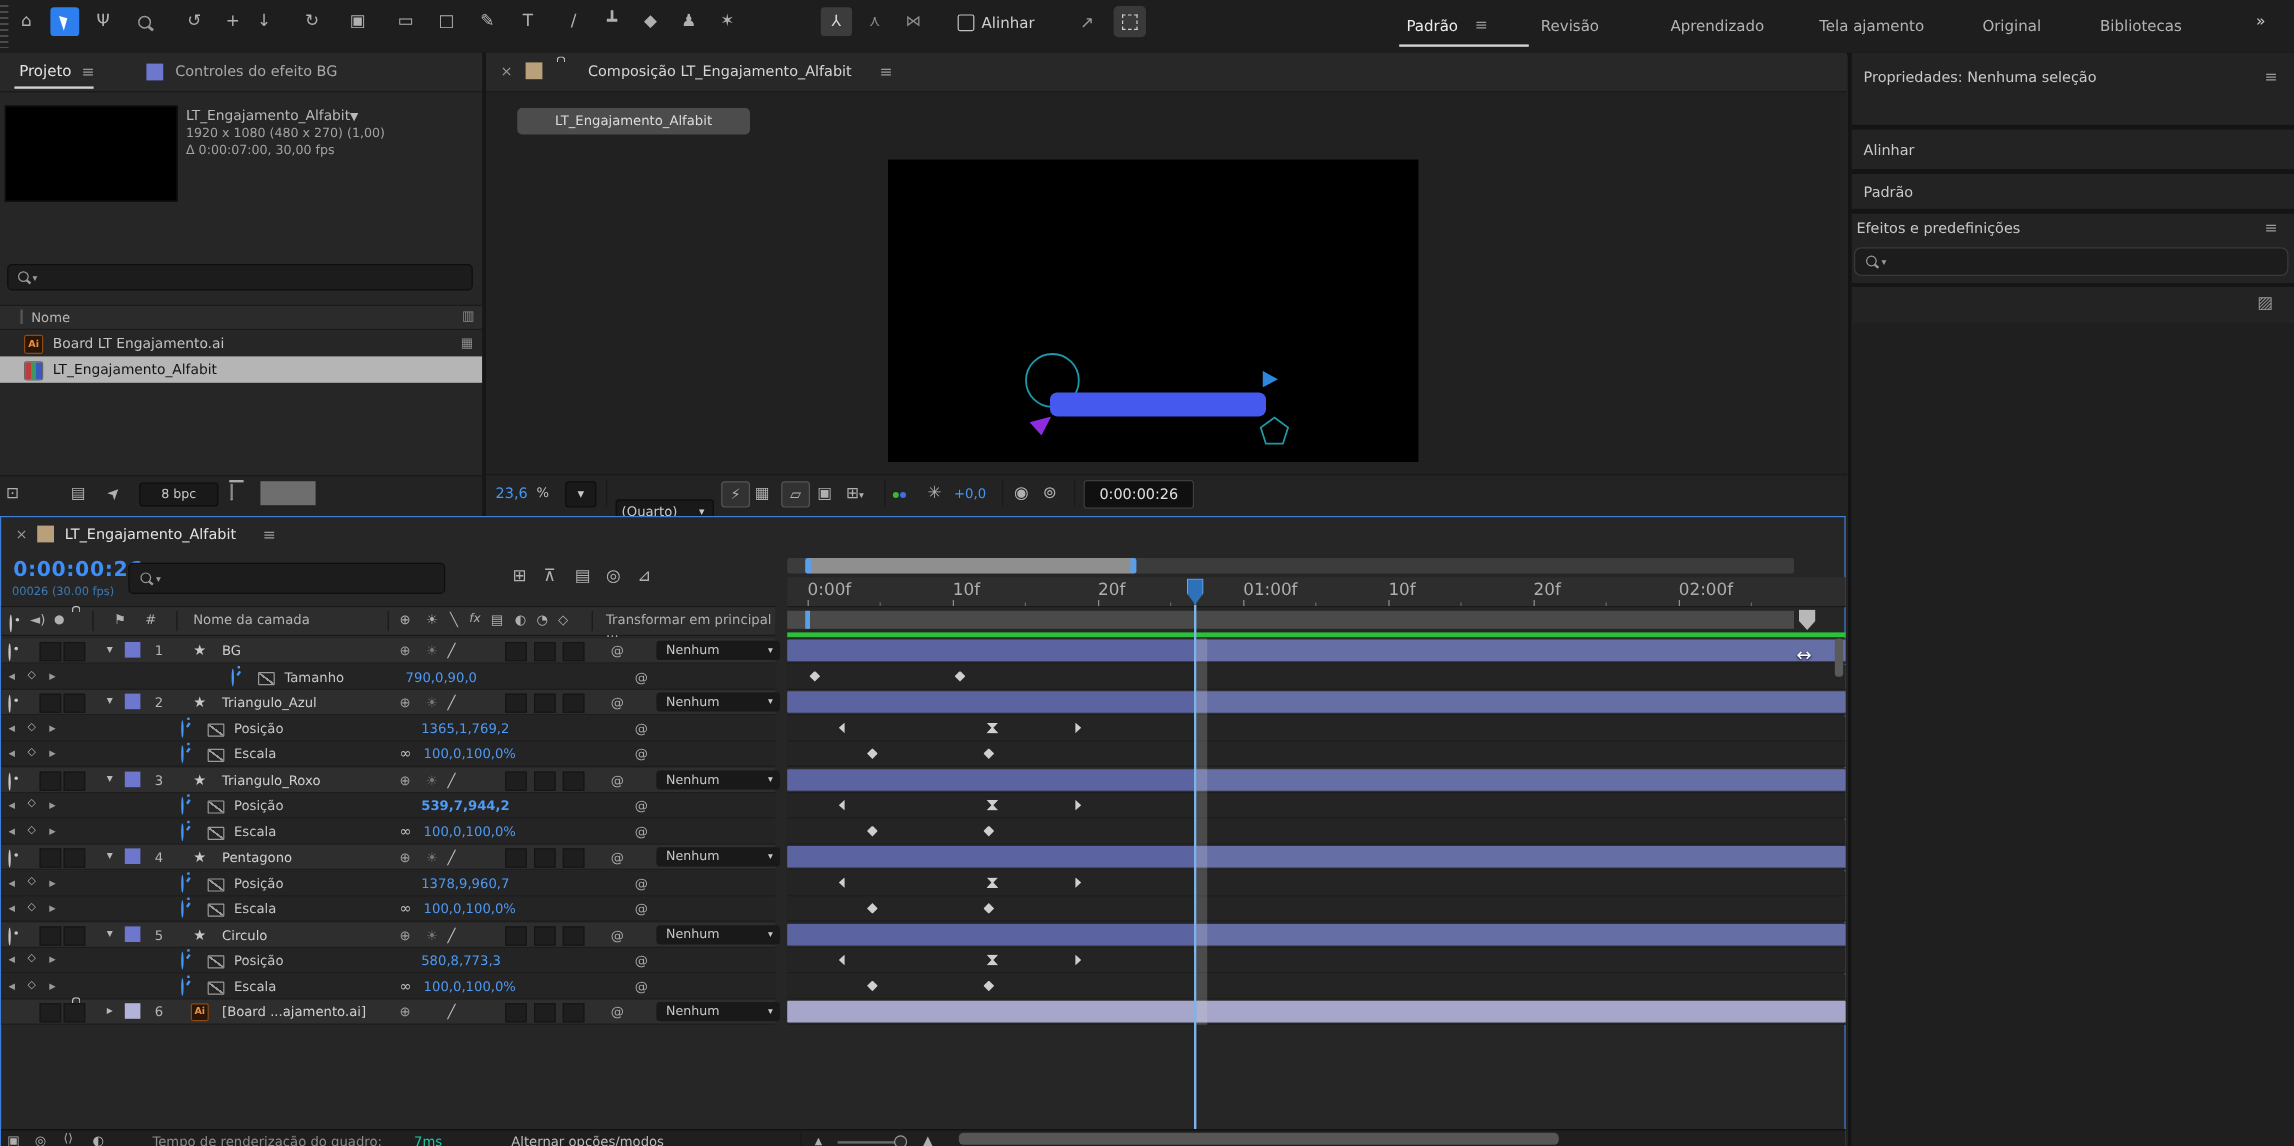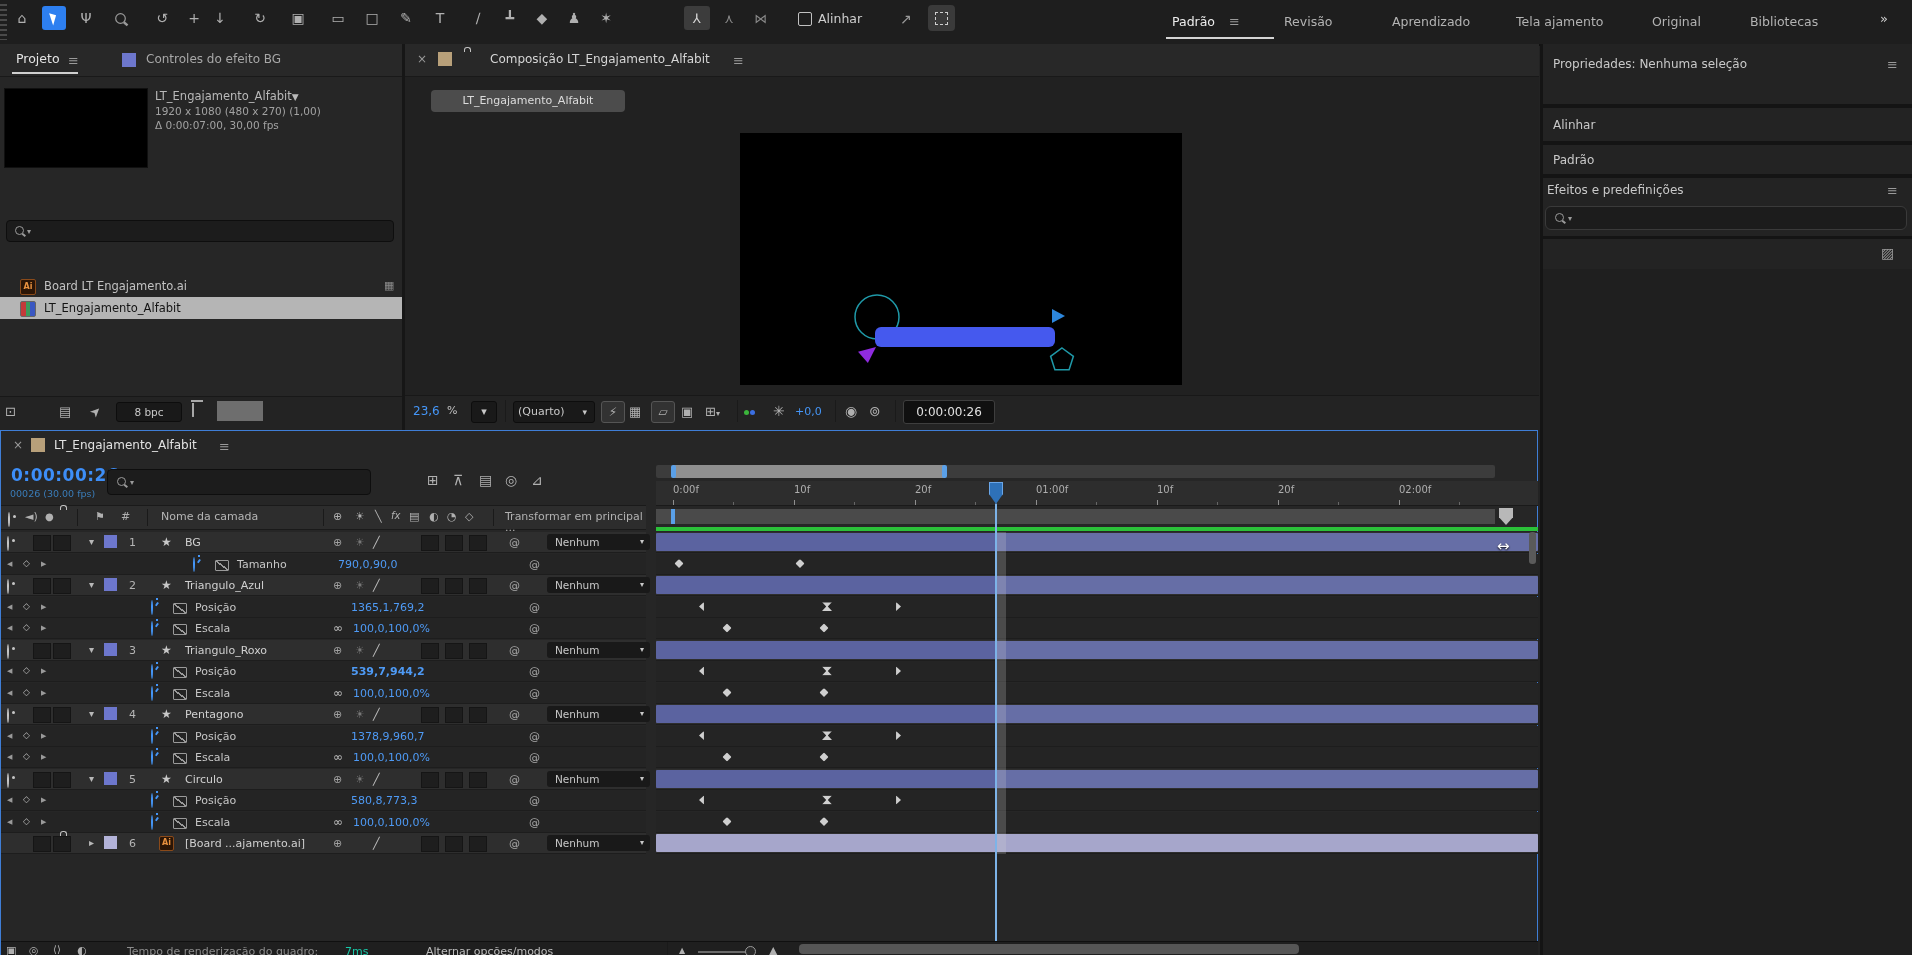--- a/index.html
+++ b/index.html
@@ -55,21 +55,21 @@
   .tl-row .list{position:absolute;left:0;top:0;width:645px;height:21px;border-bottom:1px solid #1d1d1d;box-sizing:border-box;}
   .tl-row .graph{position:absolute;left:655px;top:0;width:882px;height:21px;border-bottom:1px solid #1d1d1d;box-sizing:border-box;}
   .tl-row.layer .list,.tl-row.layer .graph{background:#2e2e2e;}
   .tl-row.prop .list,.tl-row.prop .graph{background:#242424;}
   .bar{position:absolute;left:0;top:1px;width:882px;height:18px;border-radius:1px;}
   .kf{position:absolute;top:10px;width:9px;height:9px;background:#cfcfcf;transform:translate(-50%,-50%);}
   .kf.d{clip-path:polygon(50% 0,100% 50%,50% 100%,0 50%);}
   .kf.l{clip-path:polygon(0 50%,62% 0,62% 100%);width:8px;}
   .kf.r{clip-path:polygon(38% 0,100% 50%,38% 100%);width:8px;}
   .kf.h{clip-path:polygon(0 0,100% 0,58% 50%,100% 100%,0 100%,42% 50%);width:10px;}
-  .rlabel{position:absolute;top:3px;font-size:10px;color:#aeaeae;white-space:nowrap;}
+  .rlabel{position:absolute;top:3px;font-size:14px;color:#aeaeae;white-space:nowrap;}
   .rtick{position:absolute;bottom:0;width:1px;height:5px;background:#8f8f8f;}
   .navhandle{position:absolute;top:0;width:5px;height:13px;background:#5aa0e8;border-radius:2px;}
   .secthead{color:#c9c9c9;font-size:12px;}
   .vsep{position:absolute;top:0;bottom:0;width:1px;background:#1a1a1a;}
 </style>
 </head>
 <body>
 
 <div id="root">
 
@@ -162,20 +162,25 @@
       <span class="g" style="left:146px;top:9px;font-size:12px;color:#a8a8a8;">Controles do efeito BG</span>
     </div>
     <div class="abs" style="left:4px;top:44px;width:142px;height:78px;background:#000;border:1px solid #101010;"></div>
     <span class="g" style="left:155px;top:47px;font-size:11.5px;color:#b9b9b9;"><span>LT_Engajamento_Alfabit</span><span style="font-size:9px;">▼</span></span>
     <span class="g" style="left:155px;top:62px;font-size:10.5px;color:#a2a2a2;">1920 x 1080  (480 x 270) (1,00)</span>
     <span class="g" style="left:155px;top:76px;font-size:10.5px;color:#a2a2a2;">Δ 0:00:07:00, 30,00 fps</span>
     <div class="searchbox" style="left:6px;top:176px;width:386px;height:20px;">
       <span class="abs" style="left:8px;top:5px;"><span class="mag"></span></span>
       <span class="g" style="left:20px;top:7px;font-size:8px;color:#9a9a9a;">▾</span>
     </div>
+    <div class="abs" style="left:0;top:210px;width:402px;height:19px;background:#2b2b2b;border-top:1px solid #1a1a1a;border-bottom:1px solid #1a1a1a;">
+      <div class="abs" style="left:17px;top:3px;width:2px;height:12px;background:#555;"></div>
+      <span class="g" style="left:26px;top:4px;font-size:11px;color:#b5b5b5;">Nome</span>
+      <span class="g" style="left:385px;top:3px;font-size:11px;color:#8a8a8a;">▥</span>
+    </div>
     <div id="projitems">
         <div class="abs" style="left: 0px; top: 231px; width: 402px; height: 22px;">
           <span style="left: 20px; top: 4px; width: 14px; height: 14px; position: absolute; border-radius: 2px; font-weight: bold; text-align: center; background: rgb(43, 21, 6); border: 1px solid rgb(138, 74, 26); color: rgb(232, 145, 63); font-size: 8px; line-height: 13px;">Ai</span>
           <span style="left:44px;top:4px;position:absolute;font-size:11.5px;color:#c2c2c2;">Board LT Engajamento.ai</span>
           <span style="left:384px;top:4px;position:absolute;font-size:11px;color:#8a8a8a;">▦</span>
         </div>
         <div class="abs" style="left: 0px; top: 253px; width: 402px; height: 22px; background: rgb(181, 181, 181); color: rgb(20, 20, 20);">
           <span style="left: 20px; top: 4px; width: 14px; height: 14px; position: absolute; border-radius: 2px; font-weight: bold; text-align: center; background: linear-gradient(90deg, rgb(194, 58, 58) 0px, rgb(194, 58, 58) 34%, rgb(58, 154, 92) 34%, rgb(58, 154, 92) 67%, rgb(58, 87, 194) 67%); border: 1px solid rgb(102, 102, 102);"></span>
           <span style="left:44px;top:4px;position:absolute;font-size:11.5px;color:#141414;">LT_Engajamento_Alfabit</span>
         </div>
@@ -211,21 +216,21 @@
           <span style="position:absolute;left:118px;top:214px;width:18px;height:16px;background:#8f2be0;clip-path:polygon(0 30%,100% 0,55% 100%);"></span>
           <span style="position:absolute;left:312px;top:176px;width:13px;height:14px;background:#2d87dd;clip-path:polygon(0 0,100% 50%,0 100%);"></span>
         </div>
     </div>
 
     <div class="abs" style="left:0;top:351px;width:1134px;height:35px;background:#232323;border-top:1px solid #181818;">
       <span class="g blue" style="left:8px;top:9px;font-size:12px;">23,6</span>
       <span class="g" style="left:42px;top:9px;font-size:11px;color:#c0c0c0;">%</span>
       <span class="pill" style="left:66px;top:5px;width:24px;height:20px;text-align:center;line-height:20px;border:1px solid #0d0d0d;">▾</span>
       <div class="vsep" style="left:100px;top:4px;height:22px;"></div>
-      <span class="pill" style="left:108px;top:5px;width:76px;height:20px;line-height:20px;padding-left:4px;border:1px solid #0d0d0d;font-size:11px;"><span>(Quarto)</span><span style="position:absolute;right:7px;font-size:9px;">▾</span></span>
+      <span class="pill" style="left:108px;top:20px;width:76px;height:20px;line-height:20px;padding-left:4px;border:1px solid #0d0d0d;font-size:11px;"><span>(Quarto)</span><span style="position:absolute;right:7px;font-size:9px;">▾</span></span>
       <span class="g" style="left:196px;top:5px;width:22px;height:20px;border:1px solid #555;border-radius:3px;background:#323232;text-align:center;line-height:20px;font-size:12px;">⚡</span>
       <span class="g" style="left:224px;top:9px;font-size:13px;">▦</span>
       <span class="g" style="left:246px;top:5px;width:22px;height:20px;border:1px solid #555;border-radius:3px;background:#323232;text-align:center;line-height:20px;font-size:12px;">▱</span>
       <span class="g" style="left:276px;top:9px;font-size:13px;">▣</span>
       <span class="g" style="left:300px;top:9px;font-size:13px;">⊞<span style="font-size:8px;">▾</span></span>
       <div class="vsep" style="left:332px;top:4px;height:22px;"></div>
       <span class="abs" style="left:342px;top:10px;"><span class="rgbdot"></span></span>
       <span class="g" style="left:368px;top:8px;font-size:14px;">✳</span>
       <span class="g blue" style="left:390px;top:10px;font-size:11px;">+0,0</span>
       <div class="vsep" style="left:430px;top:4px;height:22px;"></div>

